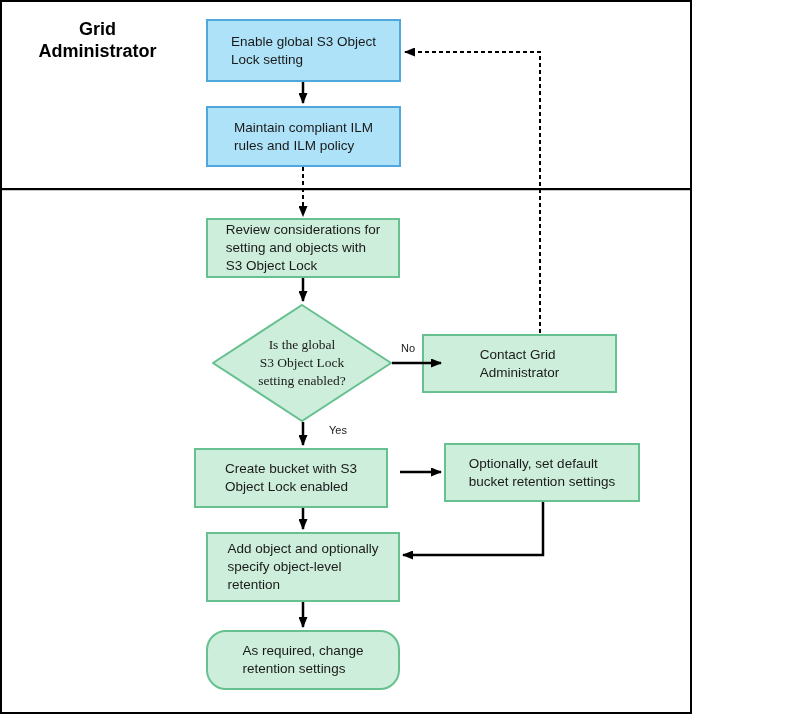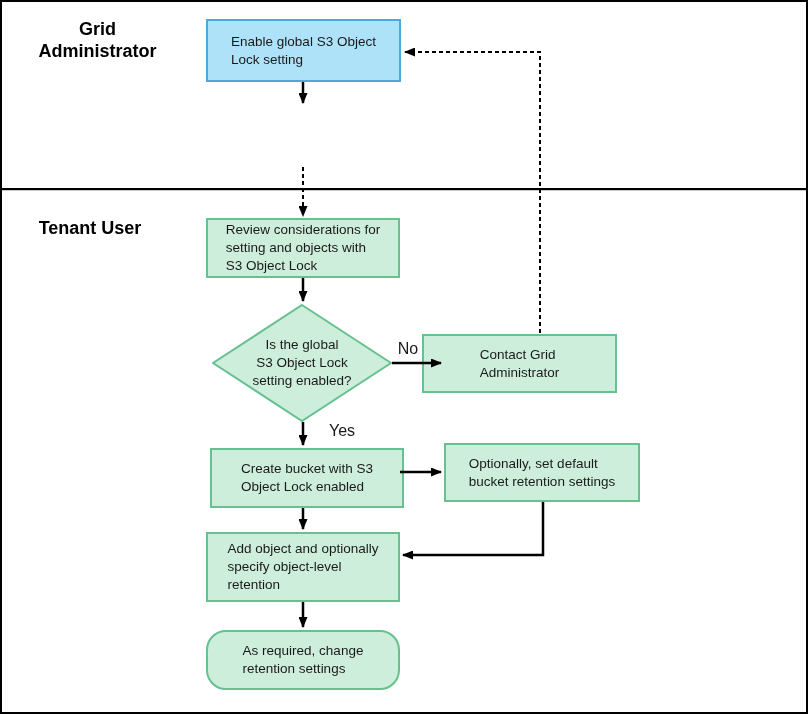--- a/index.html
+++ b/index.html
@@ -1,18 +1,18 @@
 <!DOCTYPE html>
 <html style="--blue_fill: #aee2f8; --blue_border: #4fa7dc; --green_fill: #cdeeda; --green_border: #66c08f; --arrow: #000000; --text: #1a1a1a;"><head>
 <meta charset="utf-8">
 <style>
   html,body{margin:0;padding:0;background:#fff;}
   #canvas{
     position:relative;
-    width:808px;height:714px;
+    width:692px;height:714px;
     box-sizing:border-box;
     border:2px solid #000;
     background:#fff;
     font-family:"Liberation Sans", sans-serif;
     color:#1a1a1a;
     overflow:hidden;
   }
   .lane-divider{
     position:absolute;left:0;width:100%;height:2px;background:#000;
   }
@@ -42,59 +42,60 @@
   }
   .diamond-text{
     position:absolute;
     display:flex;align-items:center;justify-content:center;
     text-align:center;
     font-size:13.5px;line-height:18px;
     white-space:pre-line;
     z-index:3;
   }
   .edge-label{
-    position:absolute;font-size:16px;line-height:17px;z-index:3;
+    position:absolute;font-size:11px;line-height:17px;z-index:3;
   }
   #diamond-svg{position:absolute;z-index:1;}
   #arrows{
     position:absolute;left:0;top:0;width:808px;height:714px;
     z-index:2;pointer-events:none;
   }
 </style>
 </head>
 <body>
 
 <div id="canvas">
 
   <div class="lane-divider" style="top:186px;"></div>
   <div class="lane-divider-shadow" style="top:188px;"></div>
 
   <div class="lane-label" style="left:8px;top:16px;width:175px;">Grid
 Administrator</div>
-  <div class="lane-label" style="left:8px;top:215px;width:160px;">Tenant User</div>
 
   <div class="node blue" style="left:204px;top:17px;width:195px;height:63px;">Enable global S3 Object
 Lock setting</div>
 
+  <div class="node blue" style="left:204px;top:104px;width:195px;height:61px;">Maintain compliant ILM
+rules and ILM policy</div>
 
   <div class="node green" style="left:204px;top:216px;width:194px;height:60px;">Review considerations for
 setting and objects with
 S3 Object Lock</div>
 
   <svg id="diamond-svg" style="left:210px;top:302px;" width="180" height="118">
     <polygon points="90,1 179,59 90,117 1,59" fill="#cdeeda" stroke="#66c08f" stroke-width="2"></polygon>
   </svg>
-  <div class="diamond-text" style="left:220px;top:332px;width:160px;height:58px;">Is the global
+  <div class="diamond-text" style="left:220px;top:332px;width:160px;height:58px;font-family:Liberation Serif, serif;">Is the global
 S3 Object Lock
 setting enabled?</div>
 
   <div class="node green" style="left:420px;top:332px;width:195px;height:59px;">Contact Grid
 Administrator</div>
 
-  <div class="node green" style="left:208px;top:446px;width:194px;height:60px;">Create bucket with S3
+  <div class="node green" style="left:192px;top:446px;width:194px;height:60px;">Create bucket with S3
 Object Lock enabled</div>
 
   <div class="node green" style="left:204px;top:530px;width:194px;height:70px;">Add object and optionally
 specify object-level
 retention</div>
 
   <div class="node green" style="left:442px;top:441px;width:196px;height:59px;">Optionally, set default
 bucket retention settings</div>
 
   <div class="node green" style="left:204px;top:628px;width:194px;height:60px;border-radius:20px;">As required, change

